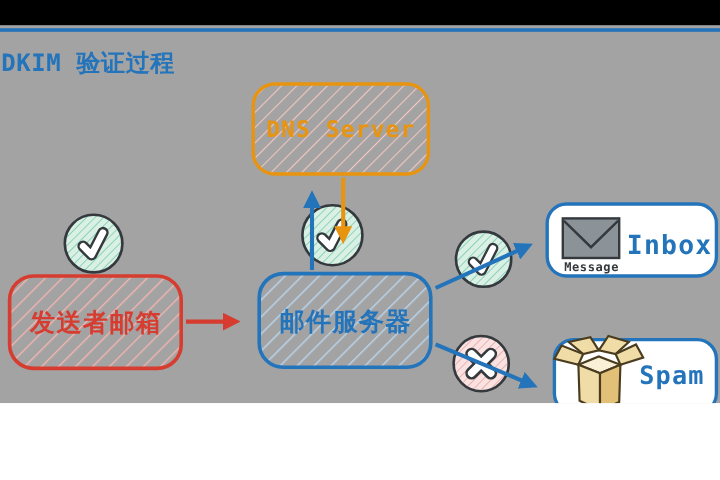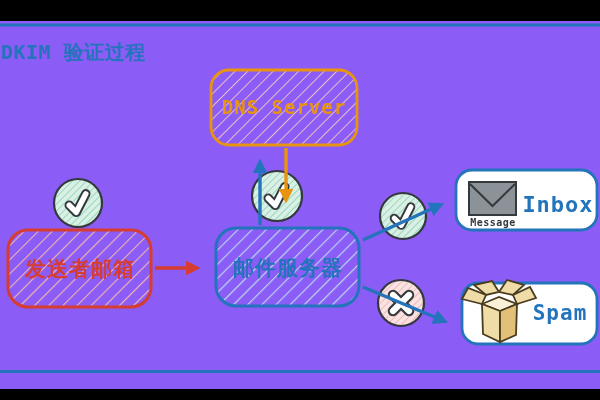--- a/index.html
+++ b/index.html
@@ -1,16 +1,16 @@
 <!DOCTYPE html>
 <html style="--accent-blue: #2374bb; --accent-red: #d63c2f; --accent-orange: #e9940f; --ink: #34393e; --hatch-red: #f2b4ae; --hatch-blue: #b9d5ee; --hatch-pink: #f4c6c0; --teal-fill: #daf0e5; --teal-hatch: #6cc8a6; --rose-fill: #f9e2e1; --rose-hatch: #e69b94; --envelope-gray: #8b9298; --carton-tan: #f0dca6; --carton-dark: #e3c078; --carton-ink: #4a3c1e; --letterbox-black: #000000;"><head>
 <meta charset="utf-8">
 <style>
   html,body{margin:0;padding:0;background:#fff;}
-  .stage{position:relative;width:600px;height:400px;overflow:hidden;background:#8b5cf6;
+  .stage{position:relative;width:600px;height:336px;overflow:hidden;background:#a3a3a3;
          font-family:"DejaVu Sans Mono","DejaVu Sans",sans-serif;}
   svg{display:block;}
   text{font-family:"DejaVu Sans Mono","DejaVu Sans",sans-serif;font-weight:700;}
   .t-title{font-size:20px;fill:var(--accent-blue);letter-spacing:0.5px;}
   .t-dns{font-size:19px;fill:var(--accent-orange);letter-spacing:1px;}
   .t-sender{font-size:21px;fill:var(--accent-red);letter-spacing:1px;}
   .t-mail{font-size:21px;fill:var(--accent-blue);letter-spacing:1px;}
   .t-inbox{font-size:22px;fill:var(--accent-blue);letter-spacing:1px;}
   .t-spam{font-size:21px;fill:var(--accent-blue);letter-spacing:1px;}
   .t-caption{font-size:10px;fill:var(--ink);letter-spacing:0.5px;}

